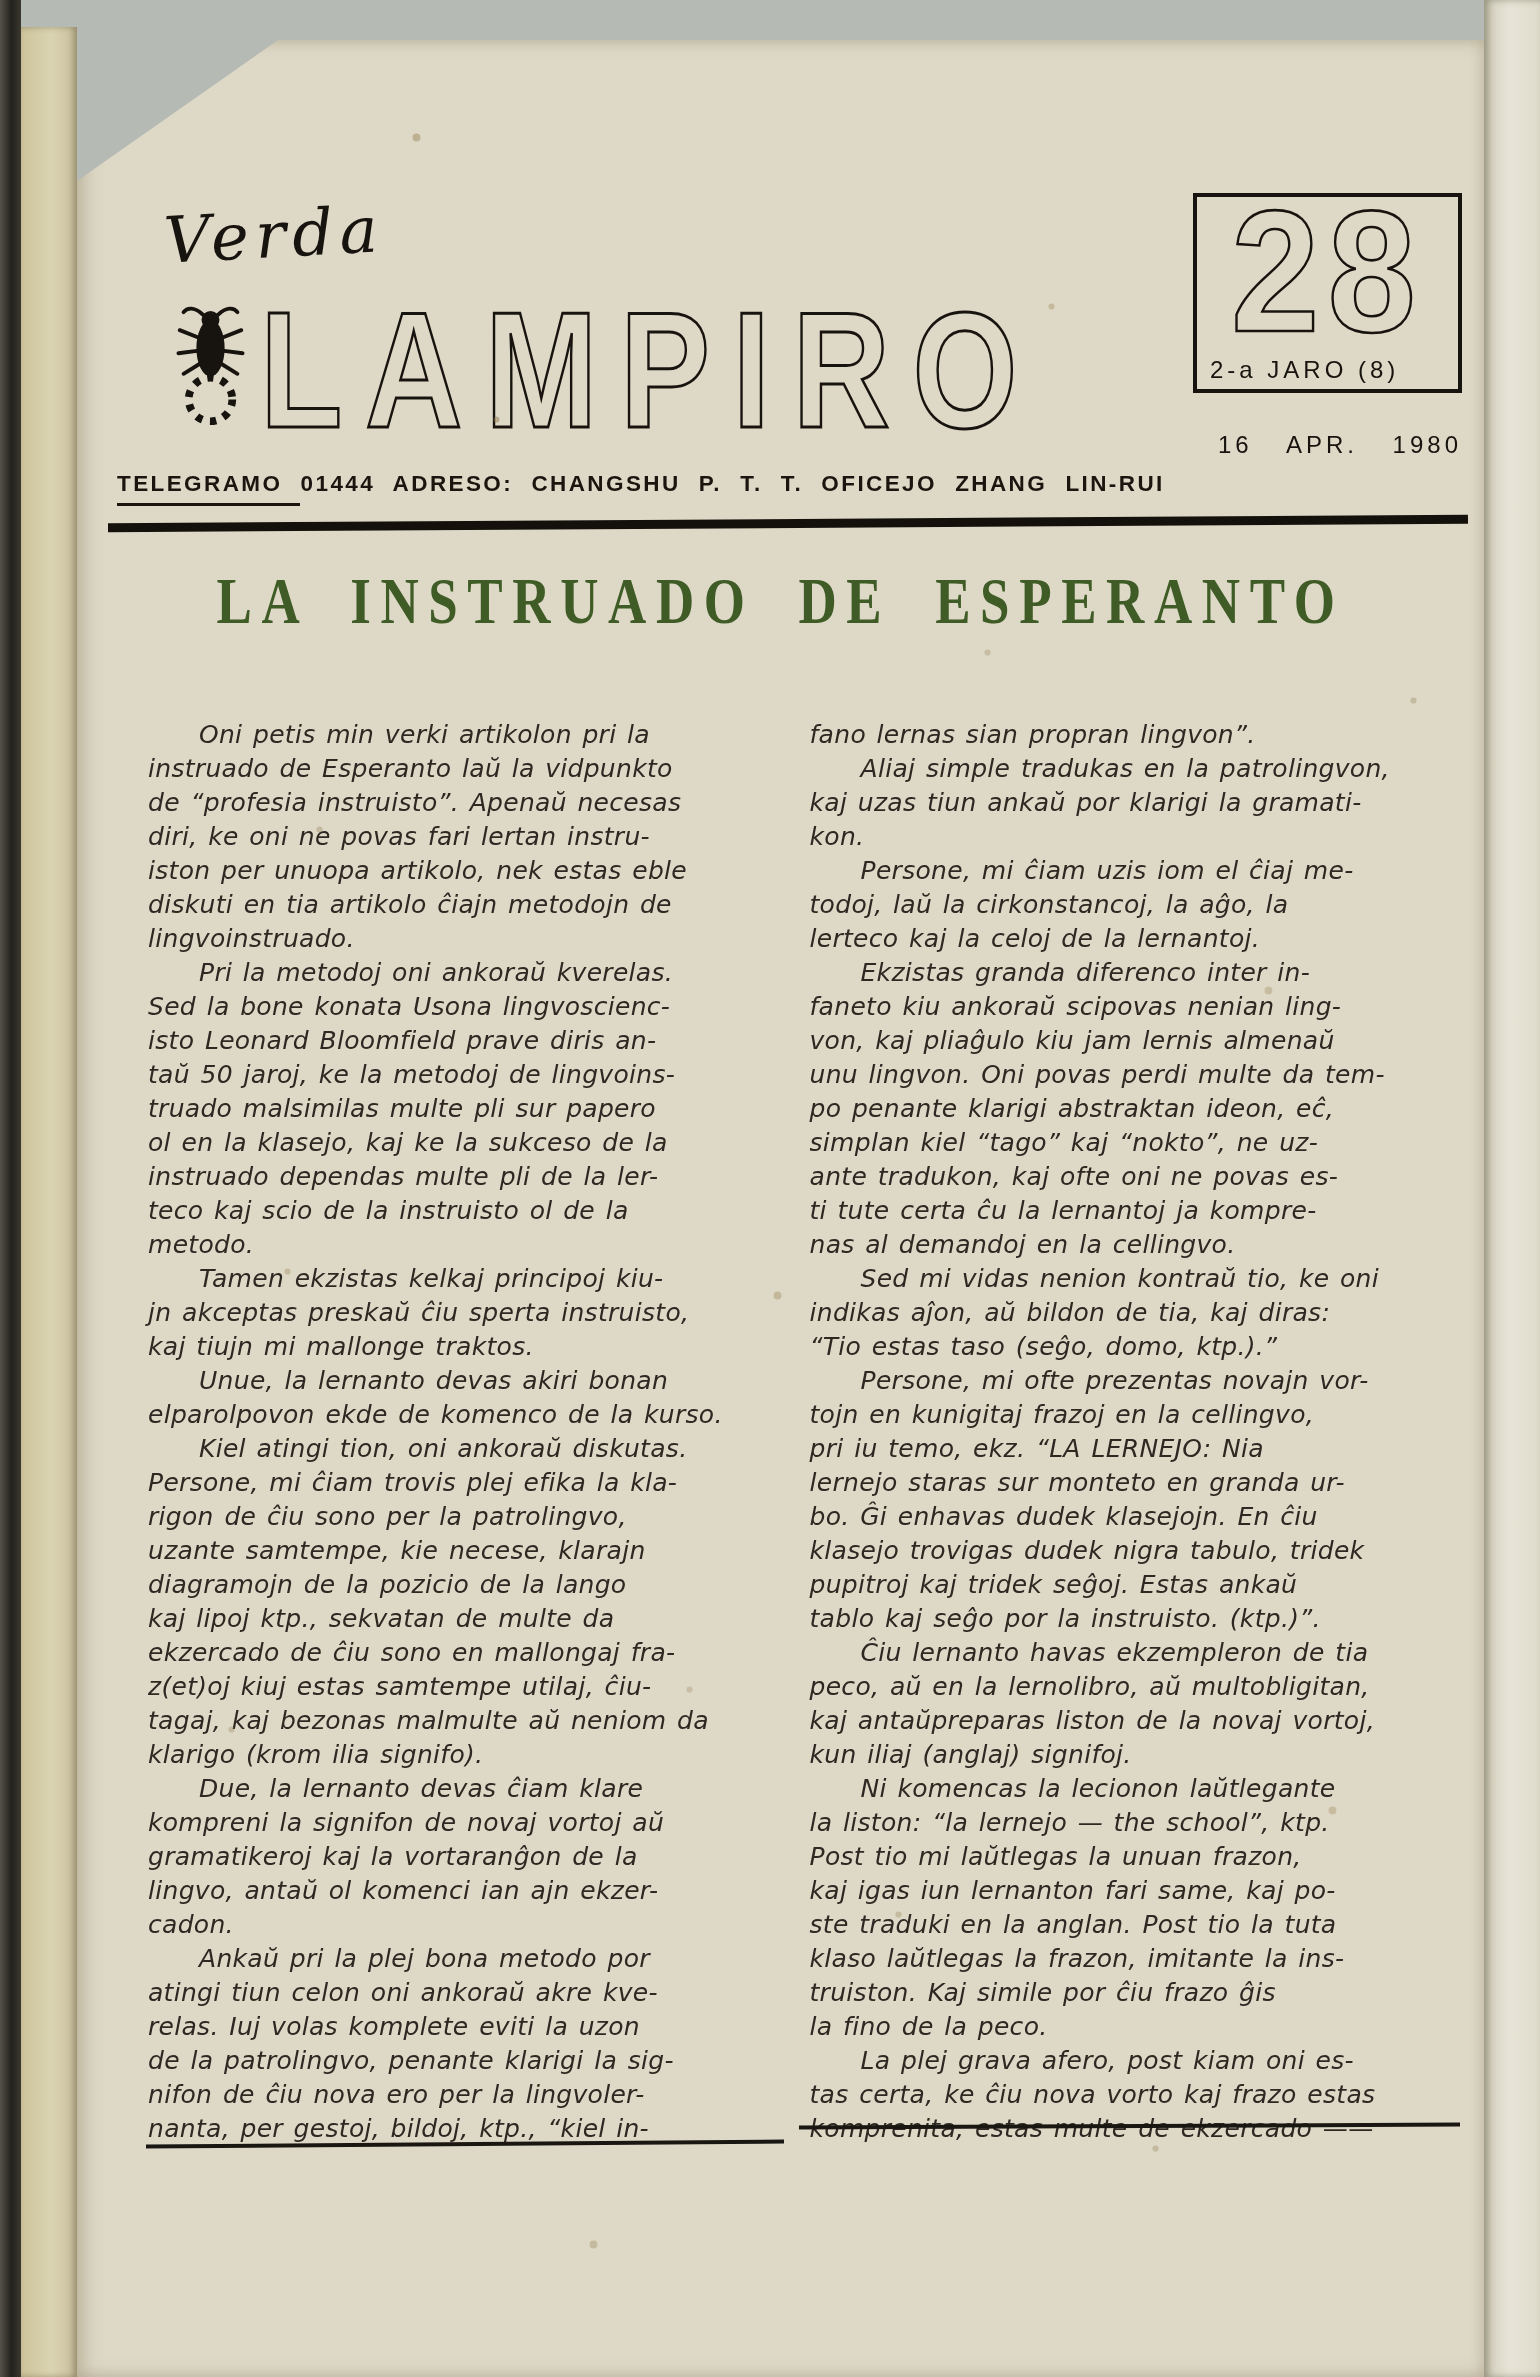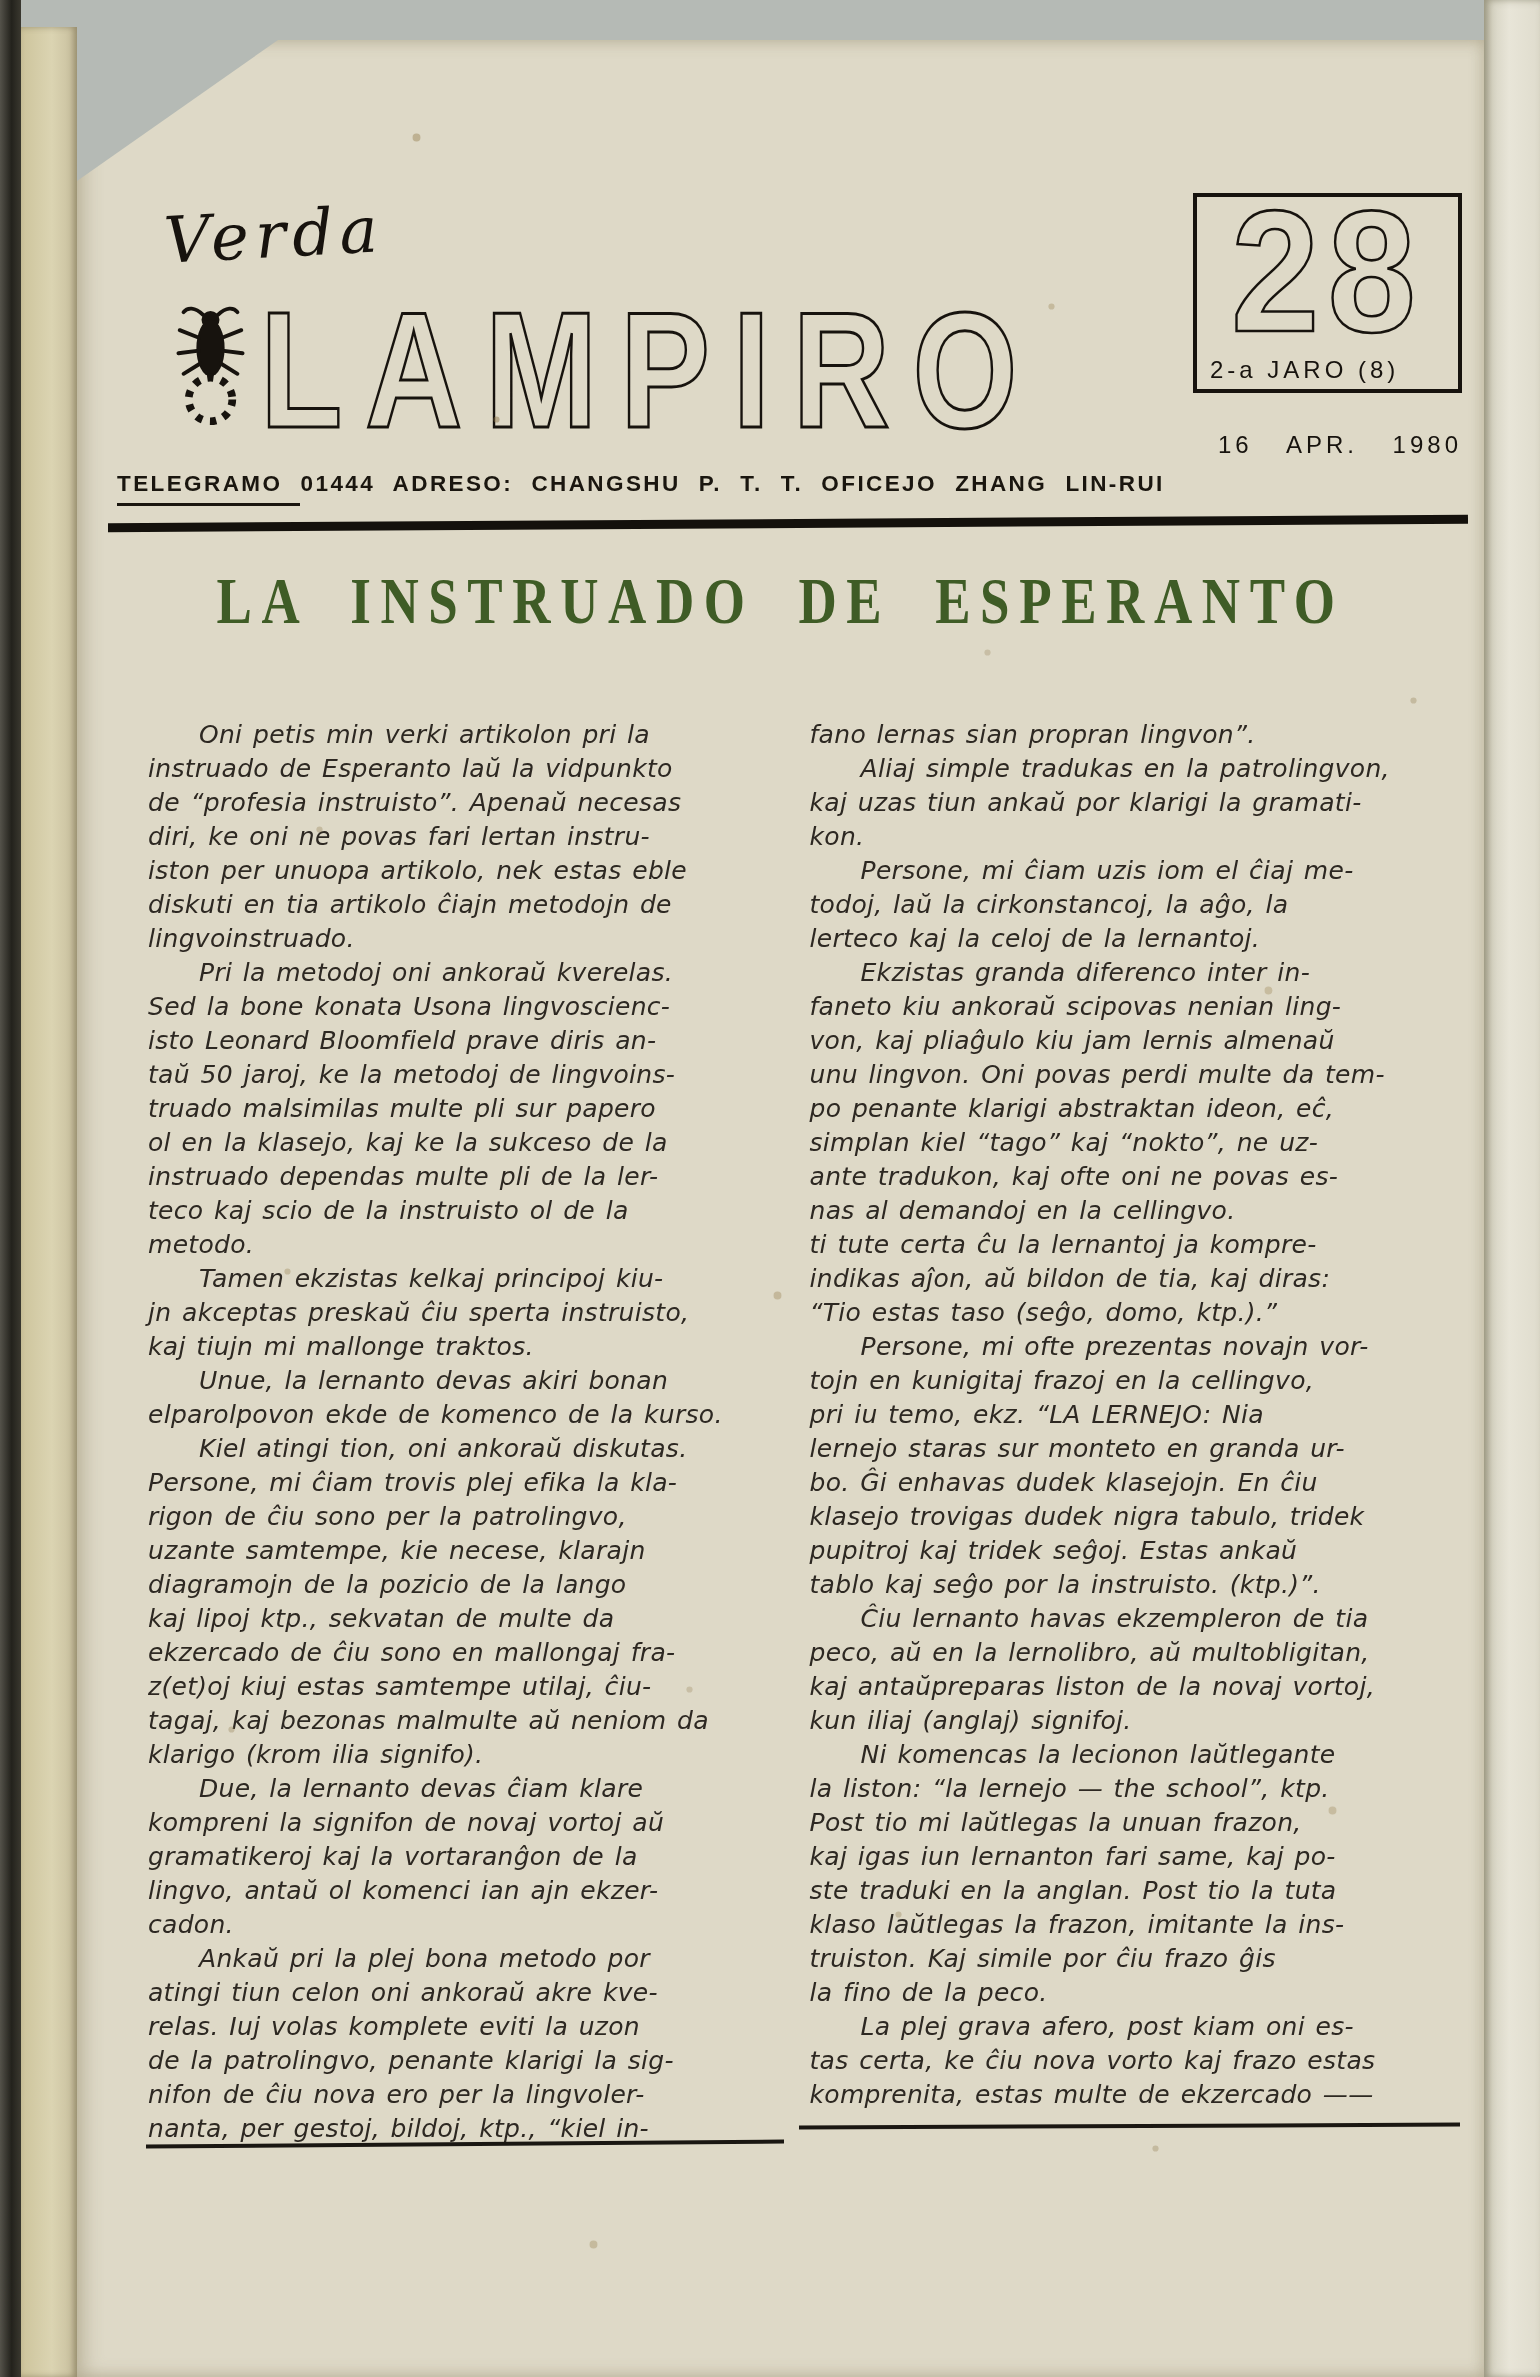--- a/index.html
+++ b/index.html
@@ -182,24 +182,25 @@
             <div class="line">lerteco kaj la celoj de la lernantoj.</div>
           </div>
           <div class="para">
             <div class="line first">Ekzistas granda diferenco inter in-</div>
             <div class="line">faneto kiu ankoraŭ scipovas nenian ling-</div>
             <div class="line">von, kaj pliaĝulo kiu jam lernis almenaŭ</div>
             <div class="line">unu lingvon.  Oni povas perdi multe da tem-</div>
             <div class="line">po penante klarigi abstraktan ideon, eĉ,</div>
             <div class="line">simplan kiel “tago” kaj “nokto”, ne uz-</div>
             <div class="line">ante tradukon, kaj ofte oni ne povas es-</div>
+            <div class="line">ti tute certa ĉu la lernantoj ja kompre-</div>
             <div class="line">nas al demandoj en la cellingvo.</div>
-            <div class="line">ti tute certa ĉu la lernantoj ja kompre-</div>
-          </div>
-          <div class="para">
+          </div>
+          <div class="para">
+            <div class="line first">Sed mi vidas nenion kontraŭ tio, ke oni</div>
             <div class="line">indikas aĵon, aŭ bildon de tia, kaj diras:</div>
             <div class="line">“Tio estas taso (seĝo, domo, ktp.).”</div>
           </div>
           <div class="para">
             <div class="line first">Persone, mi ofte prezentas novajn vor-</div>
             <div class="line">tojn en kunigitaj frazoj en la cellingvo,</div>
             <div class="line">pri iu temo, ekz. “LA LERNEJO: Nia</div>
             <div class="line">lernejo staras sur monteto en granda ur-</div>
             <div class="line">bo.  Ĝi enhavas dudek klasejojn.  En ĉiu</div>
             <div class="line">klasejo trovigas dudek nigra tabulo, tridek</div>

